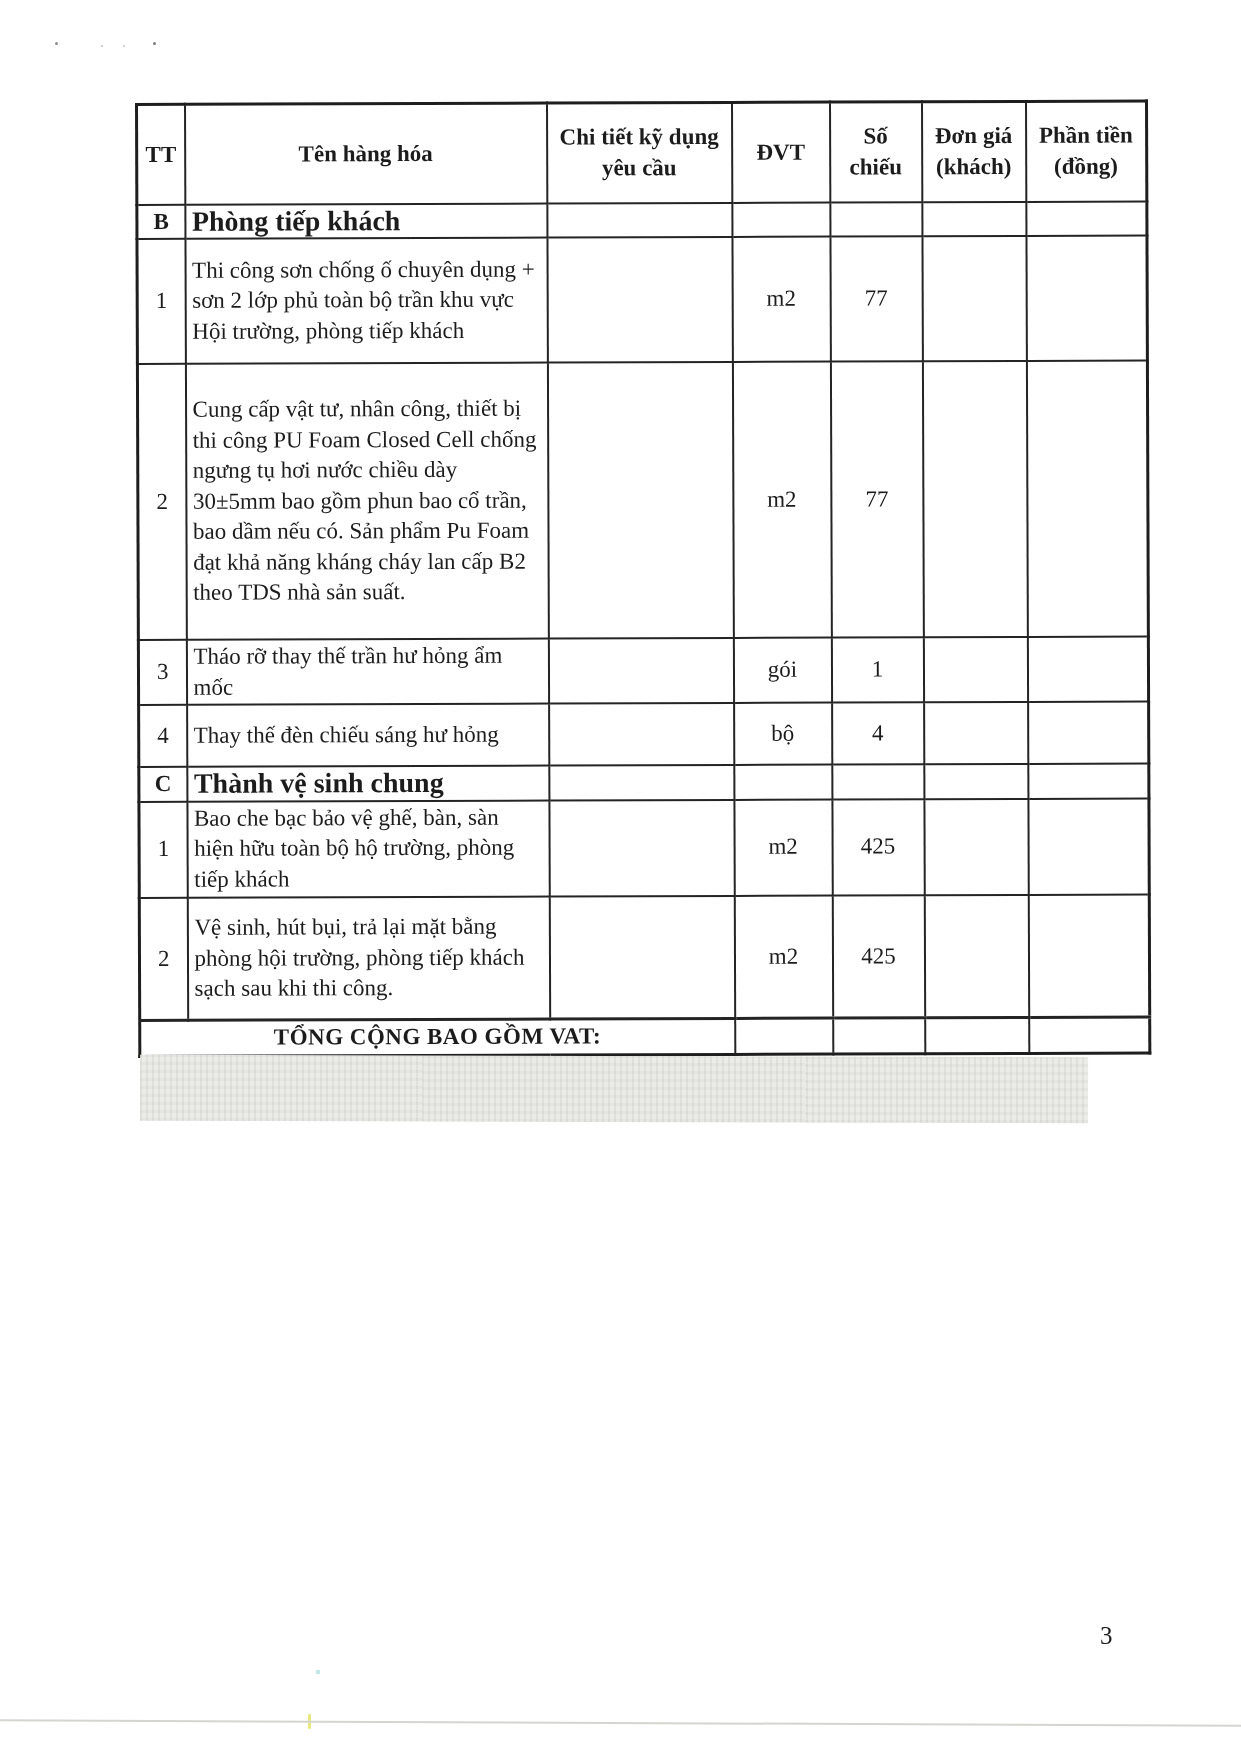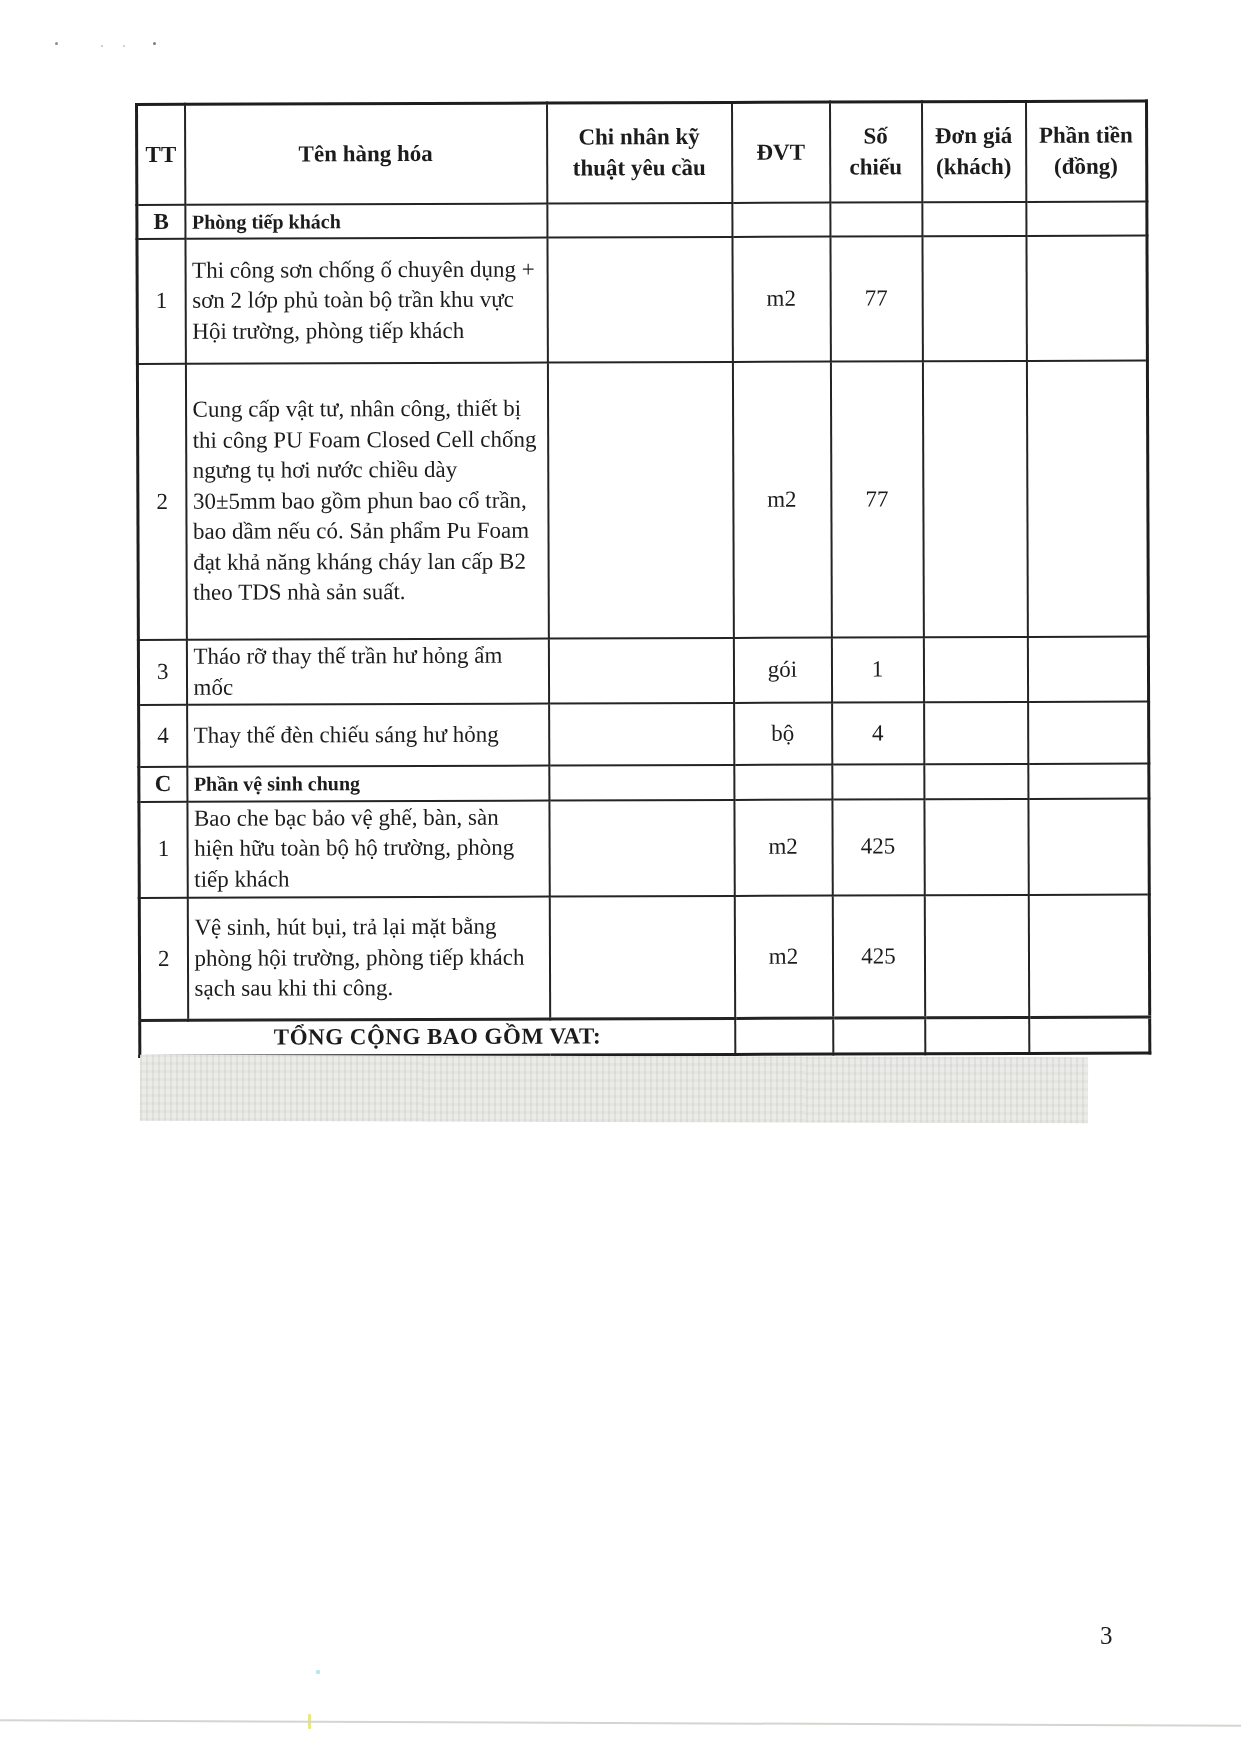--- a/index.html
+++ b/index.html
@@ -36,21 +36,21 @@
     font-weight:bold;
     text-align:center;
     line-height:29px;
     padding:2px 2px;
   }
   tr.hdr{height:100px;}
   td.c{text-align:center;}
   td.name{padding-left:9px;padding-right:4px;text-align:left;}
   tr.sec{height:33px;}
   tr.sec td{font-weight:bold;}
-  tr.sec td.name{font-size:20px;}
+  tr.sec td.name{font-size:28px;}
   tr.r1{height:125px;}
   tr.r2{height:276px;}
   tr.r3{height:64px;}
   tr.r4{height:62px;}
   tr.sec2{height:34px;}
   tr.c1{height:96px;}
   tr.c2{height:123px;}
   tr.total{height:34px;}
   tr.total td{border-top-width:3px;font-weight:bold;}
   td.total-label{
@@ -107,21 +107,21 @@
       <col style="width:185px">
       <col style="width:98px">
       <col style="width:92px">
       <col style="width:104px">
       <col style="width:121px">
     </colgroup>
     <tbody>
         <tr class="hdr">
       <th>TT</th>
       <th>Tên hàng hóa</th>
-      <th>Chi nhân kỹ thuật yêu cầu</th>
+      <th>Chi tiết kỹ dụng yêu cầu</th>
       <th>ĐVT</th>
       <th>Số chiếu</th>
       <th>Đơn giá (khách)</th>
       <th>Phần tiền (đồng)</th>
     </tr>
 
     <tr class="sec">
       <td class="c">B</td>
       <td class="name">Phòng tiếp khách</td>
       <td></td>
@@ -166,21 +166,21 @@
       <td class="name">Thay thế đèn chiếu sáng hư hỏng</td>
       <td></td>
       <td class="c">bộ</td>
       <td class="c">4</td>
       <td class="c"></td>
       <td class="c"></td>
     </tr>
 
     <tr class="sec sec2">
       <td class="c">C</td>
-      <td class="name">Phần vệ sinh chung</td>
+      <td class="name">Thành vệ sinh chung</td>
       <td></td>
           <td></td>
       <td></td>
           <td></td>
       <td></td>
     </tr>
 
     <tr class="c1">
       <td class="c">1</td>
       <td class="name">Bao che bạc bảo vệ ghế, bàn, sàn hiện hữu toàn bộ hộ trường, phòng tiếp khách</td>

